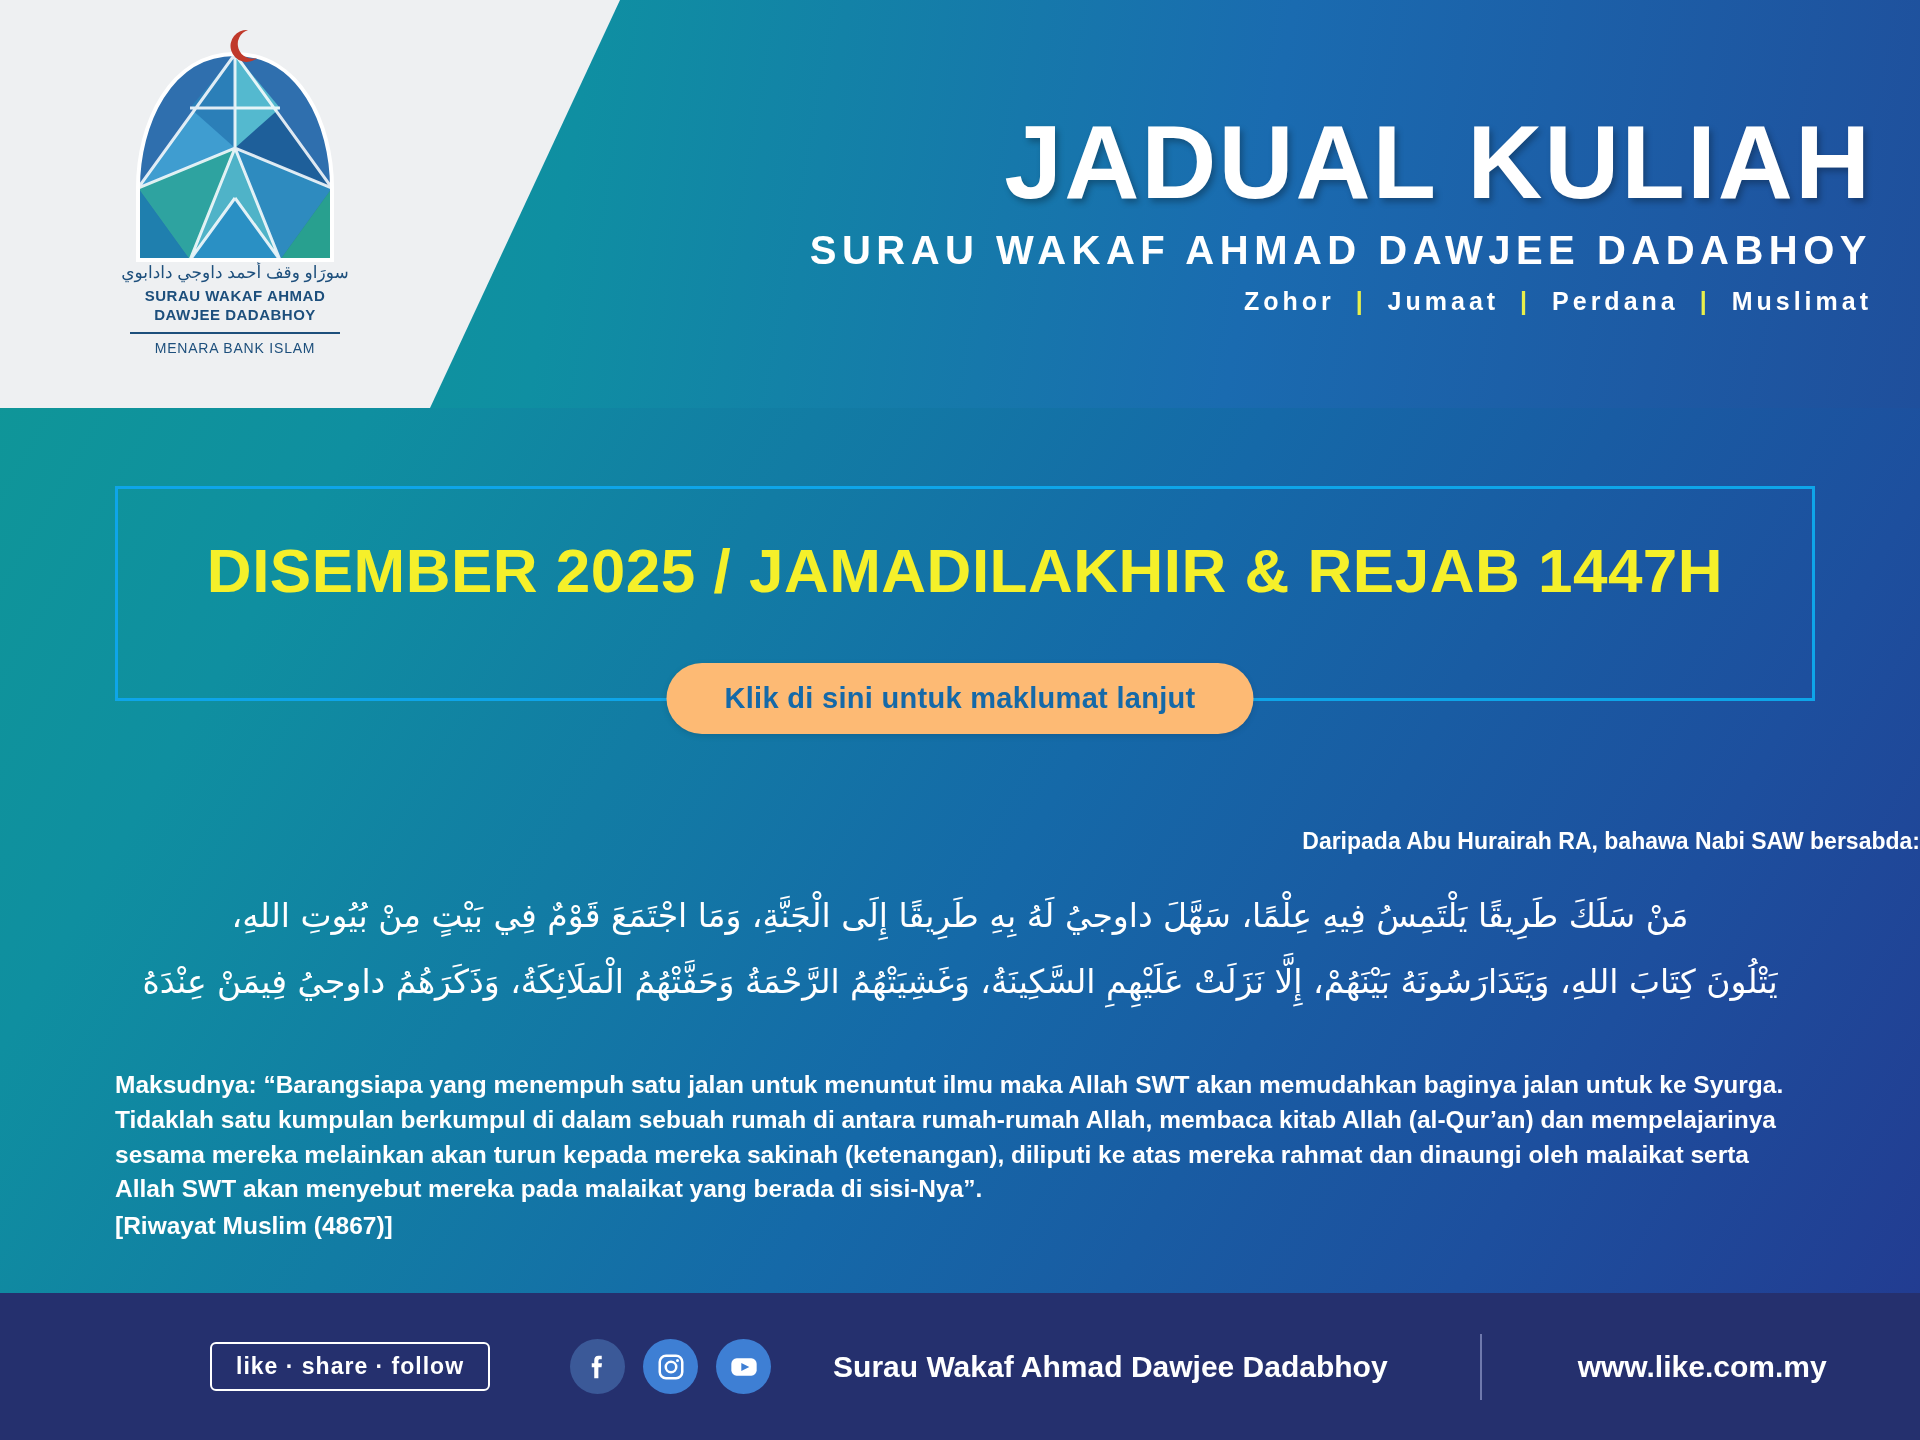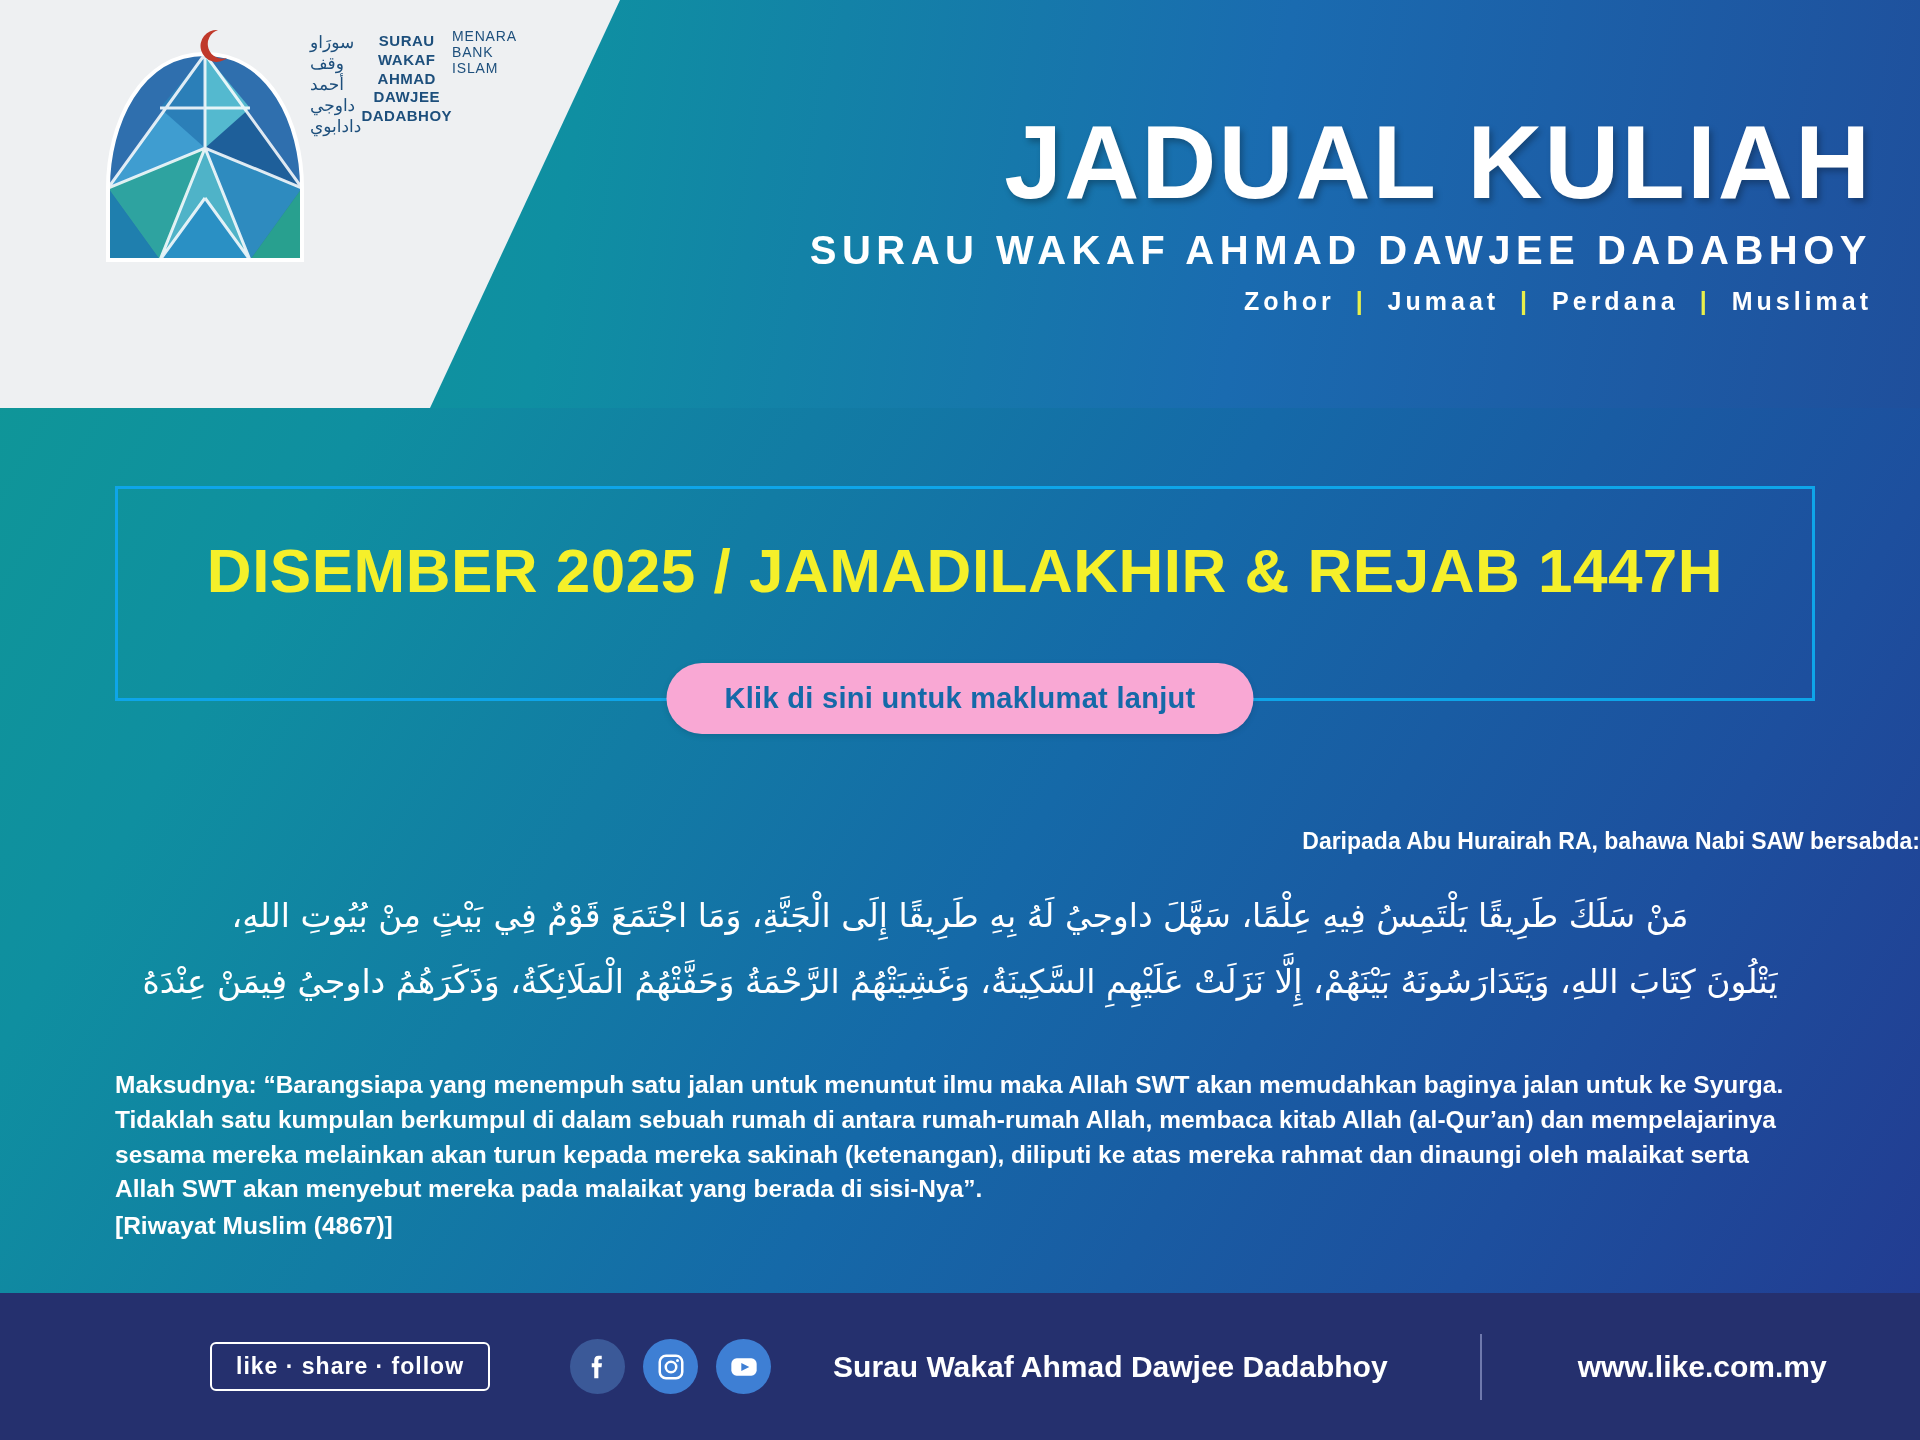--- a/index.html
+++ b/index.html
@@ -30,21 +30,21 @@
     position: absolute;
     left: 0; top: 0;
     width: 620px; height: 408px;
     background: #eef0f2;
     clip-path: polygon(0 0, 620px 0, 430px 408px, 0 408px);
   }
   .logo-wrap {
     position: absolute;
     left: 100px; top: 28px;
     width: 270px; height: 350px;
-    display: flex; 
+    display: flex; flex-direction: column; align-items: center;
   }
   .dome {
     position: relative;
     width: 210px; height: 230px;
   }
   .logo-ar {
     margin-top: 4px;
     font-size: 17px;
     color: #1d4f7c;
     letter-spacing: 1px;
@@ -118,21 +118,21 @@
     font-size: 62px;
     font-weight: bold;
     color: #f5f02a;
     letter-spacing: 0.5px;
   }
   .cta {
     position: absolute;
     left: 50%;
     transform: translateX(-50%);
     top: 255px;
-    background: #f9a8d4;
+    background: #fdba74;
     border-radius: 40px;
     padding: 19px 58px;
     font-size: 29px;
     font-weight: bold;
     color: #1569a8;
     letter-spacing: 0.3px;
     white-space: nowrap;
     box-shadow: 0 2px 6px rgba(0,0,0,0.12);
   }
 

